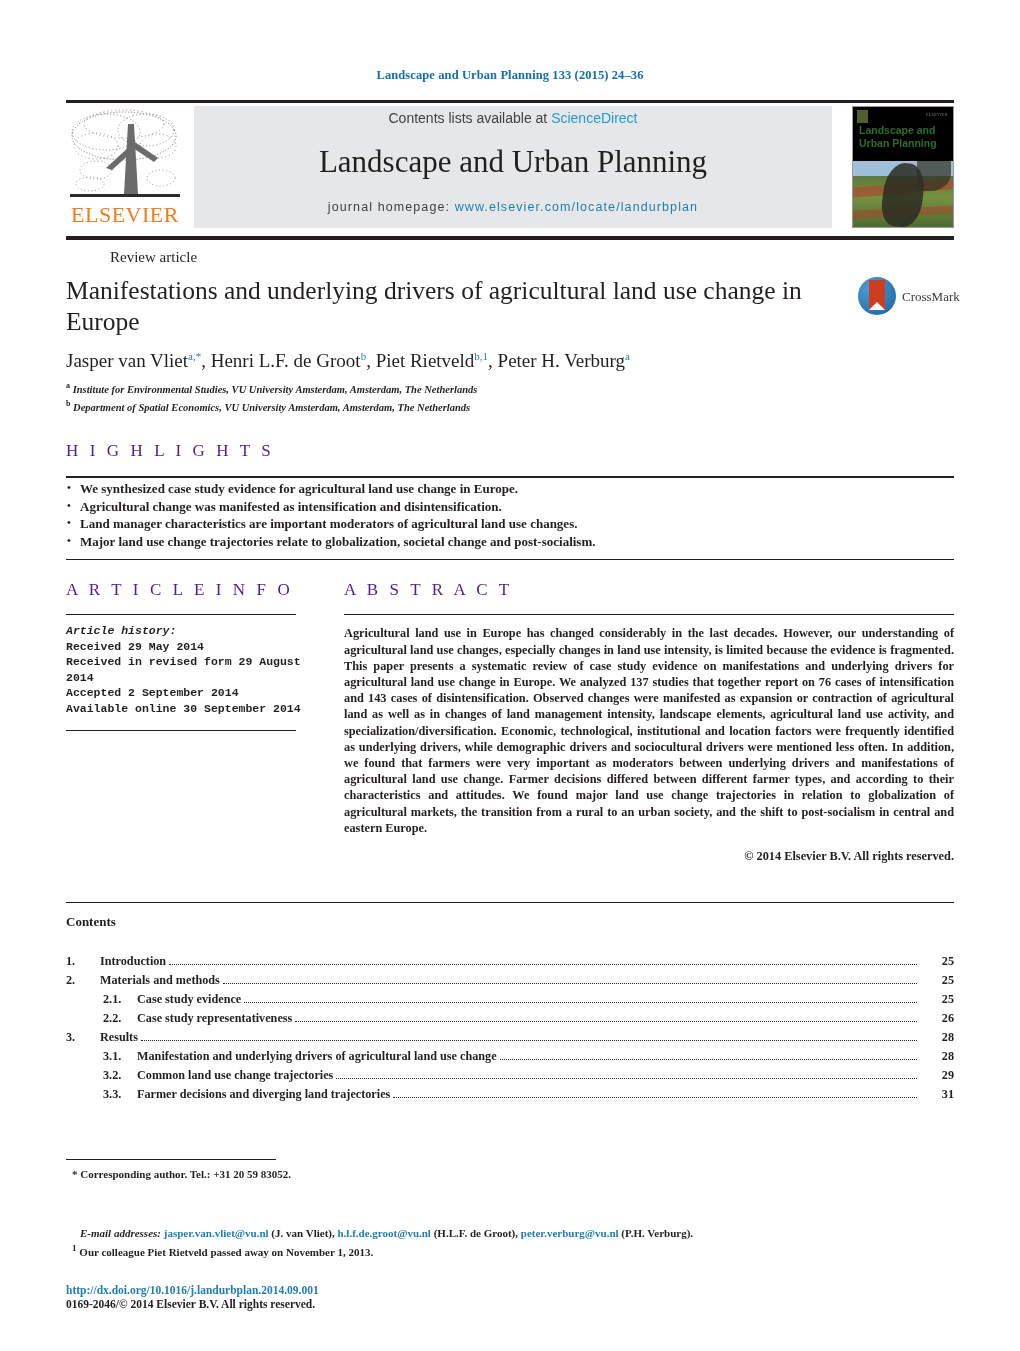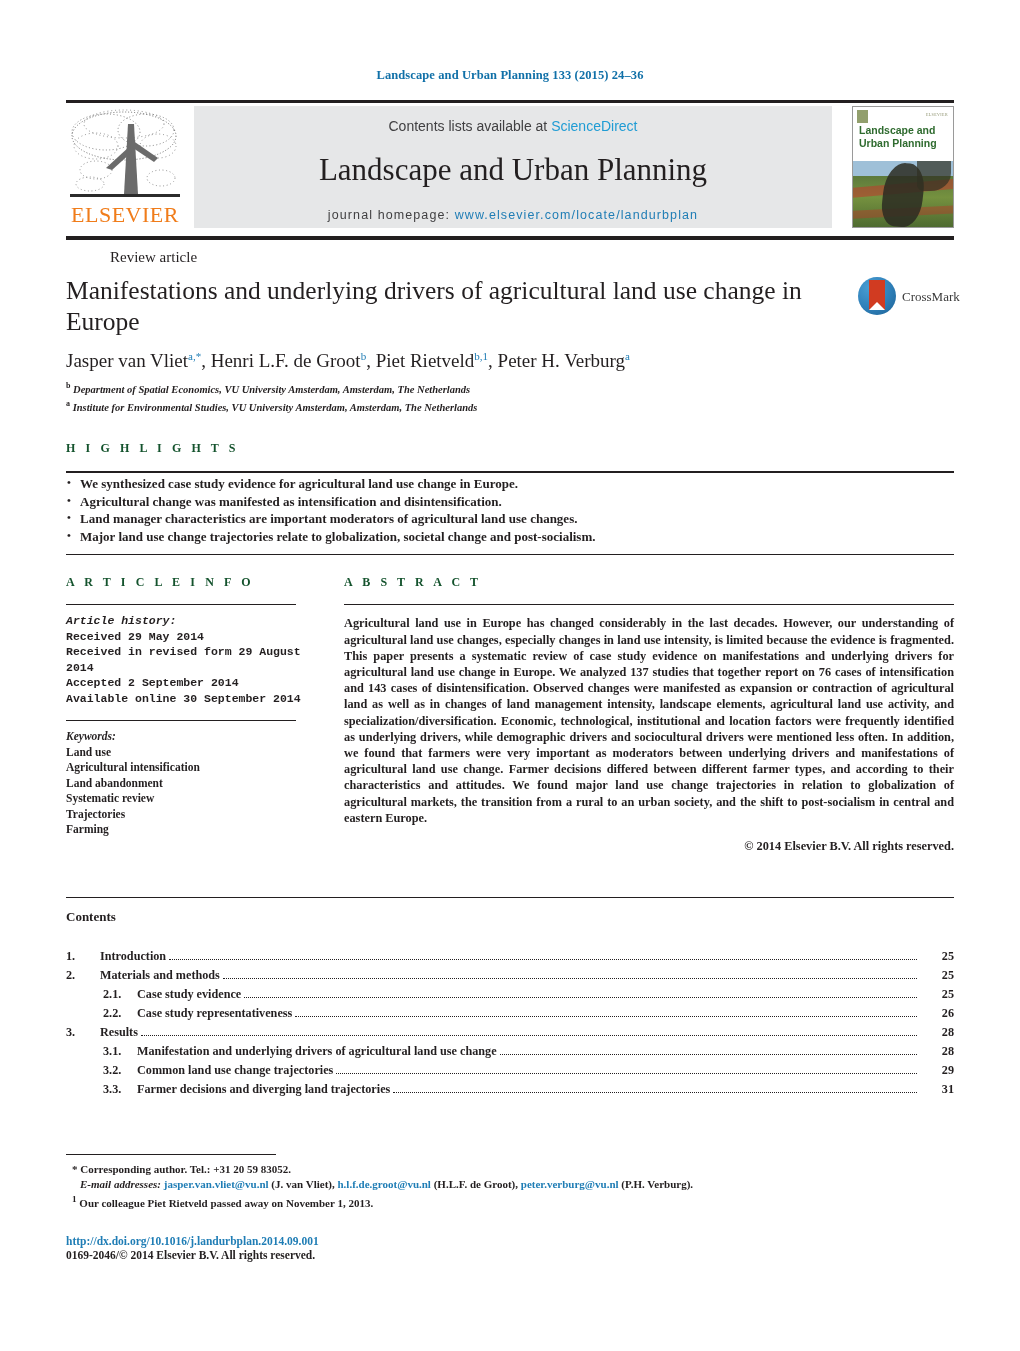--- a/index.html
+++ b/index.html
@@ -74,21 +74,21 @@
     top: 0;
     right: 122px;
     height: 122px;
     background: #e6e7e8;
   }
   .contents-line {
     text-align: center;
     font-family: "Liberation Sans", sans-serif;
     font-size: 14px;
     color: #414042;
-    padding-top: 12px;
+    padding-top: 4px;
   }
   .contents-line .sd {
     color: #1f9cd4;
   }
   .journal-title {
     text-align: center;
     font-family: "Liberation Serif", serif;
     font-size: 31px;
     color: #231f20;
     margin-top: 18px;
@@ -112,21 +112,21 @@
     top: 0;
     width: 102px;
     height: 122px;
     border: 1px solid #9a9a9a;
     box-sizing: border-box;
     overflow: hidden;
     background: #dfe6bf;
   }
   .cover-top {
     height: 54px;
-    background: #ffffff;
+    background: #000000;
     position: relative;
   }
   .cover-mini-logo {
     position: absolute;
     left: 4px; top: 3px;
     width: 11px; height: 13px;
     background: #6e7f3c;
     opacity: .75;
   }
   .cover-mini-txt {
@@ -267,24 +267,24 @@
   }
   .affil sup {
     font-style: normal;
     font-size: 8px;
   }
   .affil div { white-space: nowrap; }
 
   
   .sec-head {
     font-family: "Liberation Serif", serif;
-    font-weight: bold;
-    font-size: 12px;
+    font-weight: normal;
+    font-size: 17px;
     letter-spacing: 3.6px;
-    color: #14532d;
+    color: #4c1d95;
   }
   .hl-wrap { margin-top: 27px; }
   .hl-rule-top {
     border-top: 2.5px solid #231f20;
     margin-top: 15px;
   }
   .hl-list {
     list-style: none;
     margin: 0;
     padding: 2px 0 9px 0;
@@ -531,22 +531,22 @@
           <div class="cm-book"></div>
           <div class="cm-notch"></div>
         </div>
         <div class="cm-text">CrossMark</div>
       </div>
     </div>
 
     <div class="authors">Jasper van Vliet<sup>a,*</sup>, Henri L.F. de Groot<sup>b</sup>, Piet Rietveld<sup>b,1</sup>, Peter H. Verburg<sup>a</sup></div>
 
     <div class="affil">
+      <div><sup>a</sup> <span>Institute for Environmental Studies, VU University Amsterdam, Amsterdam, The Netherlands</span></div>
       <div><sup>b</sup> <span>Department of Spatial Economics, VU University Amsterdam, Amsterdam, The Netherlands</span></div>
-      <div><sup>a</sup> <span>Institute for Environmental Studies, VU University Amsterdam, Amsterdam, The Netherlands</span></div>
     </div>
 
     <div class="hl-wrap">
       <div class="sec-head">H I G H L I G H T S</div>
       <div class="hl-rule-top"></div>
       <ul class="hl-list">
         <li>We synthesized case study evidence for agricultural land use change in Europe.</li>
         <li>Agricultural change was manifested as intensification and disintensification.</li>
         <li>Land manager characteristics are important moderators of agricultural land use changes.</li>
         <li>Major land use change trajectories relate to globalization, societal change and post-socialism.</li>
@@ -559,29 +559,20 @@
         <div class="sec-head">A R T I C L E    I N F O</div>
         <div class="inner-rule"></div>
         <div class="hist">
           <div class="it">Article history:</div>
           <div>Received 29 May 2014</div>
           <div>Received in revised form 29 August 2014</div>
           <div>Accepted 2 September 2014</div>
           <div>Available online 30 September 2014</div>
         </div>
         <div class="inner-rule"></div>
-        <div class="kw">
-          <div class="it">Keywords:</div>
-          <div>Land use</div>
-          <div>Agricultural intensification</div>
-          <div>Land abandonment</div>
-          <div>Systematic review</div>
-          <div>Trajectories</div>
-          <div>Farming</div>
-        </div>
       </div>
 
       <div class="col-abs">
         <div class="sec-head">A B S T R A C T</div>
         <div class="inner-rule"></div>
         <div class="abs-body">Agricultural land use in Europe has changed considerably in the last decades. However, our understanding of agricultural land use changes, especially changes in land use intensity, is limited because the evidence is fragmented. This paper presents a systematic review of case study evidence on manifestations and underlying drivers for agricultural land use change in Europe. We analyzed 137 studies that together report on 76 cases of intensification and 143 cases of disintensification. Observed changes were manifested as expansion or contraction of agricultural land as well as in changes of land management intensity, landscape elements, agricultural land use activity, and specialization/diversification. Economic, technological, institutional and location factors were frequently identified as underlying drivers, while demographic drivers and sociocultural drivers were mentioned less often. In addition, we found that farmers were very important as moderators between underlying drivers and manifestations of agricultural land use change. Farmer decisions differed between different farmer types, and according to their characteristics and attitudes. We found major land use change trajectories in relation to globalization of agricultural markets, the transition from a rural to an urban society, and the shift to post-socialism in central and eastern Europe.</div>
         <div class="copyright">© 2014 Elsevier B.V. All rights reserved.</div>
       </div>
     </div>
 
@@ -637,21 +628,21 @@
         <span class="toc-page">31</span>
       </div>
     </div>
 
     <div class="foot-rule"></div>
     <div class="foot">
       <div class="ind">
         <span>*</span>
         <span>Corresponding author. Tel.: +31 20 59 83052.</span>
       </div>
-      <div class="ind" style="padding-left:22px;">
+      <div class="ind" style="padding-left:22px;margin-top:44px;">
         <span class="it">E-mail addresses:</span>
         <span class="link">jasper.van.vliet@vu.nl</span>
         <span>(J. van Vliet),</span>
         <span class="link">h.l.f.de.groot@vu.nl</span>
         <span>(H.L.F. de Groot),</span>
         <span class="link">peter.verburg@vu.nl</span>
         <span>(P.H. Verburg).</span>
       </div>
       <div class="ind">
         <sup>1</sup>

